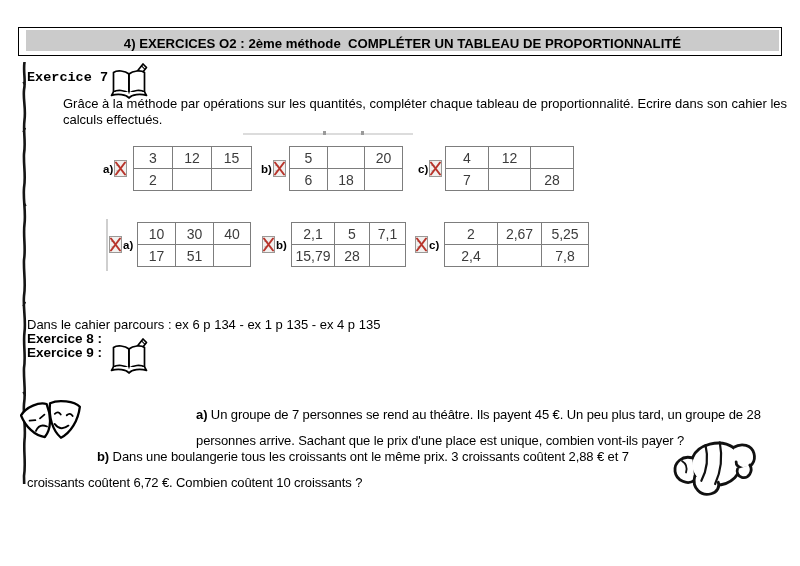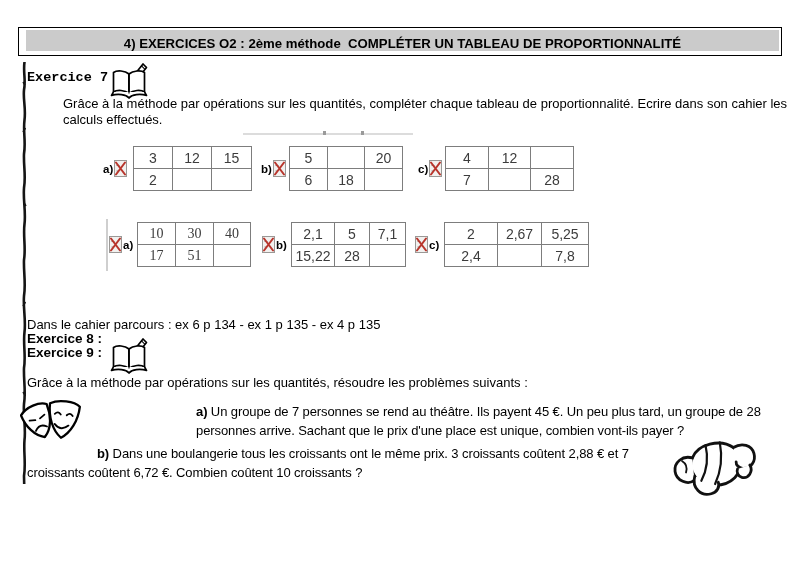--- a/index.html
+++ b/index.html
@@ -7,21 +7,21 @@
         font-family:"Liberation Sans",sans-serif;color:#000;}
   .abs{position:absolute;}
   
   .title-bar{left:18px;top:27px;width:762px;height:27px;border:1.5px solid #000;background:#fff;}
   .title-fill{position:absolute;left:7px;right:2px;top:2px;bottom:4px;background:#cbcbcb;
               display:flex;align-items:flex-end;justify-content:center;}
   .title-text{font-weight:bold;font-size:13.2px;white-space:pre;letter-spacing:0px;}
   
   .heading{font-weight:bold;font-size:13.5px;}
   .body-text{font-size:13px;line-height:15.5px;}
-  .prob{font-size:13px;line-height:19px;letter-spacing:-0.1px;}
+  .prob{font-size:13px;line-height:26px;letter-spacing:-0.1px;}
   
   table.ptable{border-collapse:collapse;table-layout:fixed;}
   table.ptable td{border:1.6px solid #7d7d7d;height:21px;padding:0;text-align:center;
                   vertical-align:middle;font-size:14px;color:#3c3c3c;background:#fff;}
   .tlabel{display:flex;align-items:center;gap:1px;font-weight:bold;font-size:11.5px;}
   .artifact-line{background:#dcdcdc;}
   .artifact-tick{background:#9a9a9a;}
   .vfaint{background:#cfcfcf;}
 </style>
 </head>
@@ -149,21 +149,21 @@
   <div class="abs vfaint" style="left:106px;top:219px;width:1.5px;height:52px;"></div>
 
   <div class="abs tlabel" style="left:109px;top:236px;">
     <svg width="13" height="17" viewBox="0 0 13 17">
       <rect x="0.5" y="0.5" width="12" height="16" fill="#f2f1ef" stroke="#9a9896"></rect>
       <path d="M2.5 5.5 h3 M2.5 11 h2.5" stroke="#8f8d8a" stroke-width="1"></path>
       <path d="M2 2.5 L11 14.5 M11 2.5 L2 14.5" stroke="#b8352c" stroke-width="2" stroke-linecap="round"></path>
     </svg>
     <b>a)</b>
   </div>
-  <table class="abs ptable" style="left:137px;top:222px;font-family:Liberation Serif, serif;">
+  <table class="abs ptable" style="left:137px;top:222px;">
     <colgroup>
         <col style="width:38px">
         <col style="width:38px">
         <col style="width:37px">
       </colgroup>
     <tbody>
         <tr>
       <td>10</td>
       <td>30</td>
       <td>40</td>
@@ -190,21 +190,21 @@
         <col style="width:35px">
         <col style="width:36px">
       </colgroup>
     <tbody>
         <tr>
       <td>2,1</td>
       <td>5</td>
       <td>7,1</td>
     </tr>
     <tr>
-      <td>15,22</td>
+      <td>15,79</td>
       <td>28</td>
       <td></td>
     </tr>
   </tbody>
     </table>
 
   <div class="abs tlabel" style="left:415px;top:236px;">
     <svg width="13" height="17" viewBox="0 0 13 17">
       <rect x="0.5" y="0.5" width="12" height="16" fill="#f2f1ef" stroke="#9a9896"></rect>
       <path d="M2.5 5.5 h3 M2.5 11 h2.5" stroke="#8f8d8a" stroke-width="1"></path>
@@ -242,21 +242,20 @@
       <path d="M26 13 L34 3 L37.5 6.5 L29.5 16.5 Z"></path>
       <path d="M26 13 L24.5 18.5 L29.5 16.5 Z"></path>
       <path d="M32.5 4.8 L36 8.3" stroke-width="1.1"></path>
       <path d="M20 13 C16 9.5 8 9 4.5 11.5 L4.5 31 C8 28.5 16 29 20 32.5 Z"></path>
       <path d="M20 13 C24 9.5 32 9 35.5 11.5 L35.5 31 C32 28.5 24 29 20 32.5 Z"></path>
       <path d="M4.5 31 L2.5 34.5 C9 32.5 17 33.5 20 37 C23 33.5 31 32.5 37.5 34.5 L35.5 31"></path>
       <path d="M20 13 L20 32.5" fill="none" stroke-width="1.2"></path>
     </g>
   </svg>
 
-  <div class="abs body-text" style="left:27px;top:375px;width:740px;">Grâce à la méthode par opérations sur les quantités, résoudre les problèmes suivants :</div>
 
   <svg class="abs" style="left:20px;top:397px;" width="64" height="56" viewBox="0 0 64 56">
     <g fill="#fff" stroke="#000" stroke-linejoin="round" stroke-linecap="round">
       <g transform="rotate(-22 20 28)">
         <path d="M6 12 C14 6 28 6 34 11 C34 24 29 36 20 41 C11 36 6 24 6 12 Z" stroke-width="2.3"></path>
         <path d="M12 20 l5.5 1.8 M28 20 l-5.5 1.8" fill="none" stroke-width="1.8"></path>
         <path d="M14 32 q6 -6 12 0" fill="none" stroke-width="1.8"></path>
       </g>
       <g transform="rotate(7 44 24)">
         <path d="M28 8 C36 3 52 3 58 8 C58 22 52 35 43 41 C34 35 28 22 28 8 Z" stroke-width="2.3"></path>

